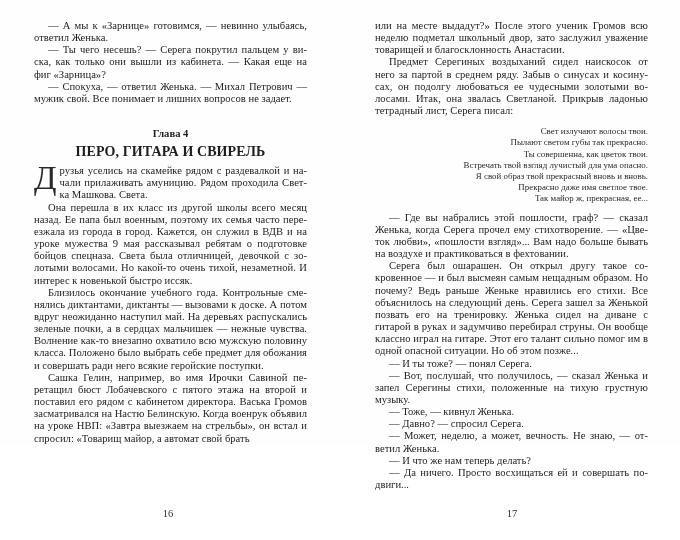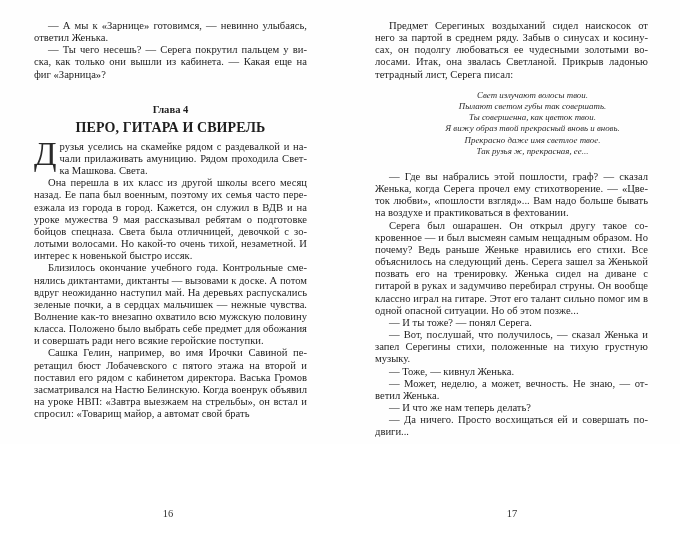--- a/index.html
+++ b/index.html
@@ -27,71 +27,74 @@
     text-align: center; font-weight: bold; margin-top: 22px; margin-bottom: 6px;
   }
   .chapter .num { font-size: 10.6px; line-height: 13px; }
   .chapter .title { font-size: 14px; line-height: 14px; margin-top: 5px; letter-spacing: 0.1px; }
   .dropcap-para { text-indent: 0; }
   .dropcap {
     float: left; font-size: 33px; line-height: 25px; height: 25px;
     margin: 1px 3px 0 0; color: #2a2a2a; font-family: "Liberation Serif", serif;
   }
   .poem {
-    margin: 9px 0 14px 42px; font-size: 8.9px; line-height: 11.2px; text-align: center;
+    margin: 9px 0 7px 42px; font-size: 8.9px; line-height: 11.2px; text-align: right;
     color: #2a2a2a;
-    font-style: italic;
   }
   .poem .line { display: block; }
   .folio {
     position: absolute; top: 508px; width: 340px; text-align: center; font-size: 10.5px;
     color: #333;
   }
   .left .folio { left: -2px; }
   .right .folio { left: 2px; }
 </style>
 </head>
 <body>
 
 <div class="page left">
   <div class="text-block">
     <p>— А мы к «Зарнице» готовимся, — невинно улыбаясь, ответил Женька.</p>
     <p>— Ты чего несешь? — Серега покрутил пальцем у ви­ска, как только они вышли из кабинета. — Какая еще на фиг «Зарница»?</p>
+    <p>— Спокуха, — ответил Женька. — Михал Петрович — мужик свой. Все понимает и лишних вопросов не задает.</p>
 
     <div class="chapter">
       <div class="num">Глава 4</div>
       <div class="title">ПЕРО, ГИТАРА И СВИРЕЛЬ</div>
     </div>
 
     <p class="dropcap-para">
       <span class="dropcap">Д</span><span>рузья уселись на скамейке рядом с раздевалкой и на­чали прилаживать амуницию. Рядом проходила Свет­ка Машкова. Света.</span>
     </p>
     <p>Она перешла в их класс из другой школы всего месяц назад. Ее папа был военным, поэтому их семья часто пере­езжала из города в город. Кажется, он служил в ВДВ и на уроке мужества 9 мая рассказывал ребятам о подготовке бойцов спецназа. Света была отличницей, девочкой с зо­лотыми волосами. Но какой-то очень тихой, незаметной. И интерес к новенькой быстро иссяк.</p>
     <p>Близилось окончание учебного года. Контрольные сме­нялись диктантами, диктанты — вызовами к доске. А по­том вдруг неожиданно наступил май. На деревьях распу­скались зеленые почки, а в сердцах мальчишек — нежные чувства. Волнение как-то внезапно охватило всю мужскую половину класса. Положено было выбрать себе предмет для обожания и совершать ради него всякие геройские по­ступки.</p>
     <p>Сашка Гелин, например, во имя Ирочки Савиной пе­ретащил бюст Лобачевского с пятого этажа на второй и поставил его рядом с кабинетом директора. Васька Громов засматривался на Настю Белинскую. Когда военрук объ­явил на уроке НВП: «Завтра выезжаем на стрельбы», он встал и спросил: «Товарищ майор, а автомат свой брать</p>
   </div>
   <div class="folio">16</div>
 </div>
 
 <div class="page right">
   <div class="text-block">
+    <p class="noindent">или на месте выдадут?» После этого ученик Громов всю неделю подметал школьный двор, зато заслужил уважение товарищей и благосклонность Анастасии.</p>
     <p>Предмет Серегиных воздыханий сидел наискосок от него за партой в среднем ряду. Забыв о синусах и косину­сах, он подолгу любоваться ее чудесными золотыми во­лосами. Итак, она звалась Светланой. Прикрыв ладонью тетрадный лист, Серега писал:</p>
 
     <div class="poem">
       <span class="line">Свет излучают волосы твои.</span>
-      <span class="line">Пылают светом губы так совершать.</span>
+      <span class="line">Пылают светом губы так прекрасно.</span>
       <span class="line">Ты совершенна, как цветок твои.</span>
-      <span class="line">Я вижу образ твой прекрасный вновь и вновь.</span>
+      <span class="line">Встречать твой взгляд лучистый для ума опасно.</span>
+      <span class="line">Я свой образ твой прекрасный вновь и вновь.</span>
       <span class="line">Прекрасно даже имя светлое твое.</span>
-      <span class="line">Так рузья ж, прекрасная, ее...</span>
+      <span class="line">Так майор ж, прекрасная, ее...</span>
     </div>
 
     <p>— Где вы набрались этой пошлости, граф? — сказал Женька, когда Серега прочел ему стихотворение. — «Цве­ток любви», «пошлости взгляд»... Вам надо больше бывать на воздухе и практиковаться в фехтовании.</p>
     <p>Серега был ошарашен. Он открыл другу такое со­кровенное — и был высмеян самым нещадным образом. Но почему? Ведь раньше Женьке нравились его стихи. Все объяснилось на следующий день. Серега зашел за Женькой позвать его на тренировку. Женька сидел на диване с гитарой в руках и задумчиво перебирал струны. Он вообще классно играл на гитаре. Этот его талант силь­но помог им в одной опасной ситуации. Но об этом позже...</p>
     <p>— И ты тоже? — понял Серега.</p>
     <p>— Вот, послушай, что получилось, — сказал Женька и запел Серегины стихи, положенные на тихую грустную музыку.</p>
     <p>— Тоже, — кивнул Женька.</p>
+    <p>— Давно? — спросил Серега.</p>
     <p>— Может, неделю, а может, вечность. Не знаю, — от­ветил Женька.</p>
     <p>— И что же нам теперь делать?</p>
     <p>— Да ничего. Просто восхищаться ей и совершать по­двиги...</p>
   </div>
   <div class="folio">17</div>
 </div>
 
 </body></html>

